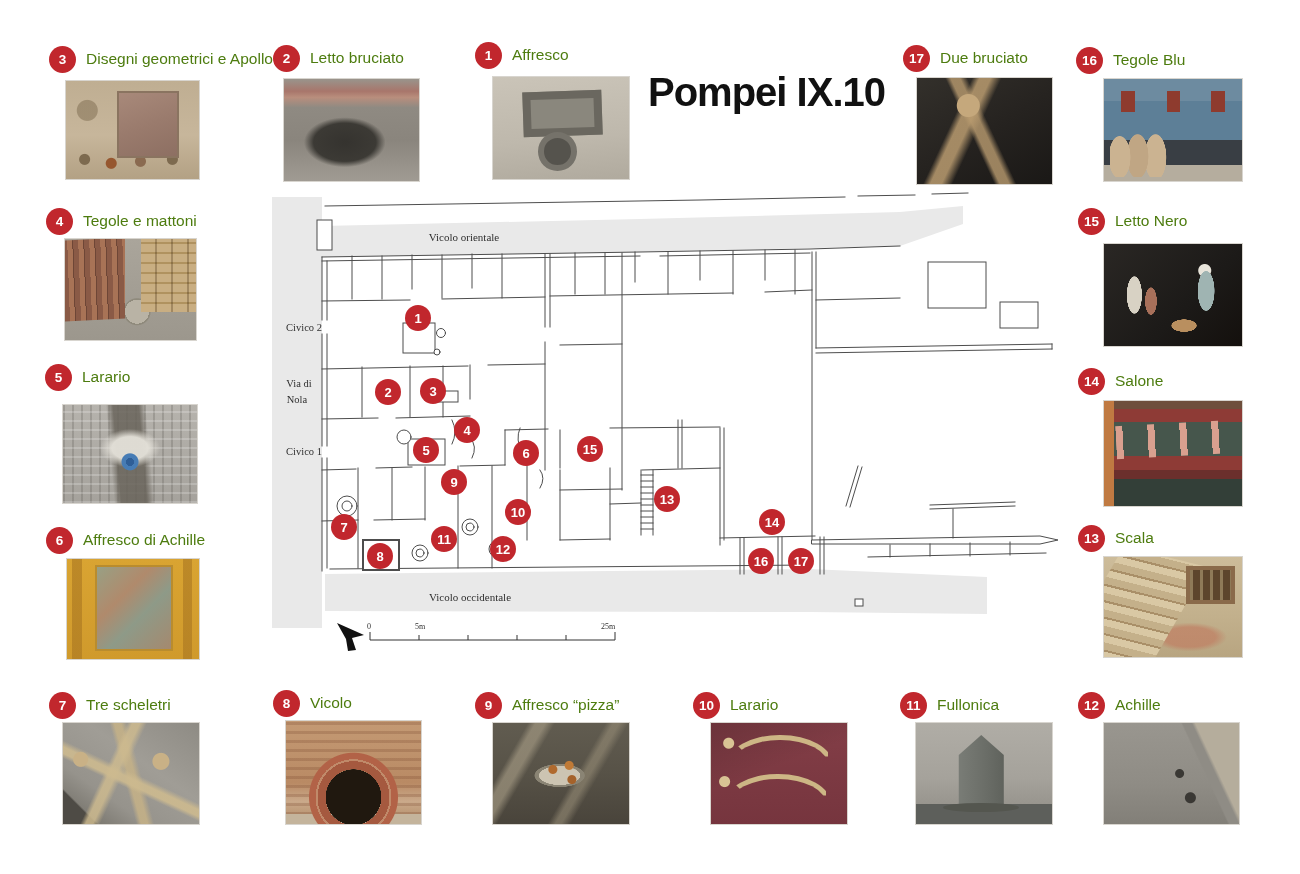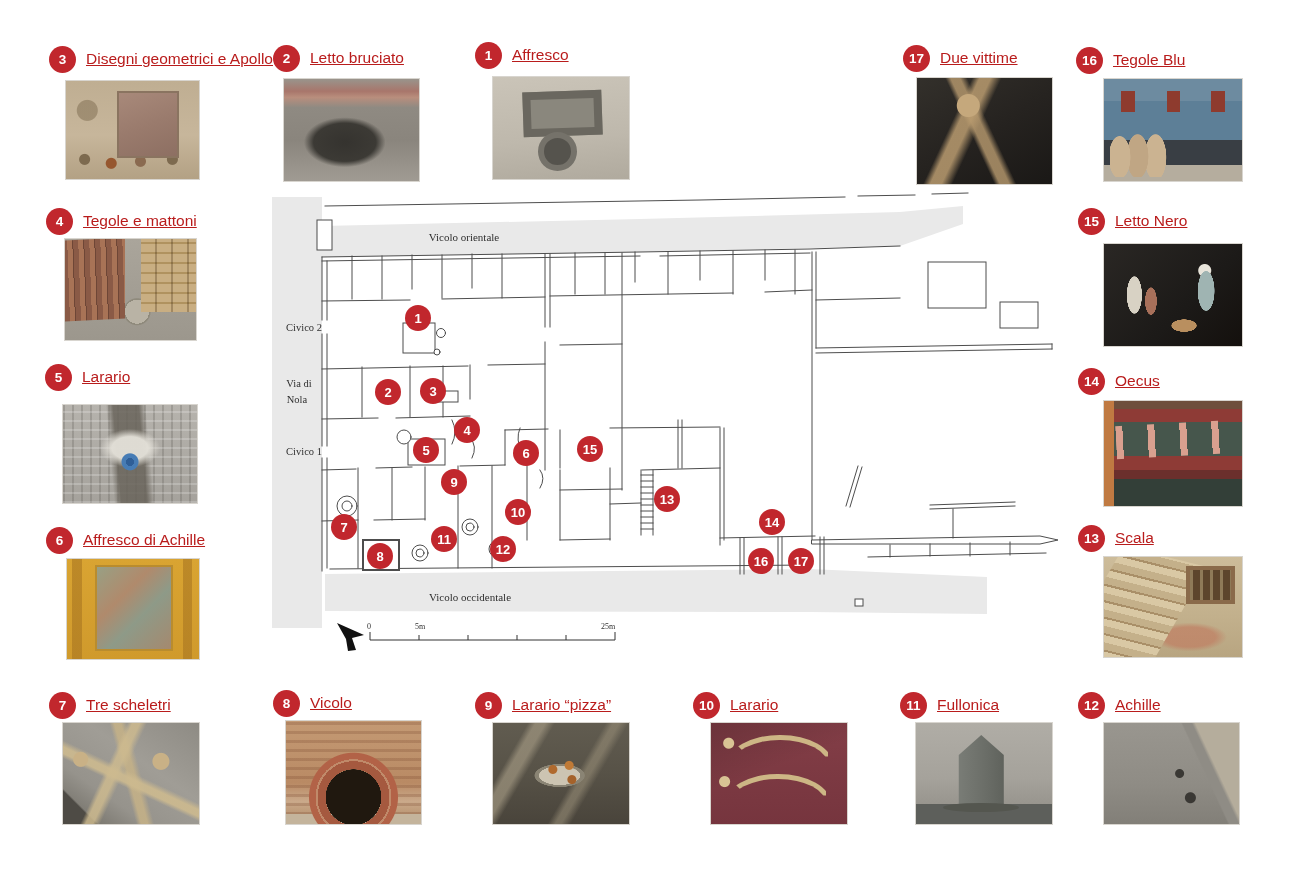--- a/index.html
+++ b/index.html
@@ -11,21 +11,21 @@
   .title{position:absolute;left:648px;top:70px;width:250px;
          font-size:40px;font-weight:800;color:#111;letter-spacing:-1px;
          font-family:"Liberation Sans",sans-serif;white-space:nowrap;}
 
   
   .legend-item{position:absolute;}
   .li-head{display:flex;align-items:center;gap:10px;height:28px;}
   .badge{width:27px;height:27px;border-radius:50%;background:#c1272d;color:#fff;
          display:flex;align-items:center;justify-content:center;
          font-size:13.5px;font-weight:bold;flex:0 0 auto;}
-  .li-label{font-size:15.5px;color:#b91c1c;white-space:nowrap;text-decoration:underline;}
+  .li-label{font-size:15.5px;color:#4d7c0f;white-space:nowrap;}
   .photo{position:relative;overflow:hidden;border:1px solid #d8d5cf;box-sizing:border-box;}
 
   
   .marker{position:absolute;width:26px;height:26px;border-radius:50%;background:#c1272d;
           color:#fff;display:flex;align-items:center;justify-content:center;
           font-size:13px;font-weight:bold;z-index:5;}
 
   
   .p-mosaic-apollo{background:
     radial-gradient(circle at 14% 80%, #7d6a4f 5px, rgba(0,0,0,0) 6px),
@@ -230,20 +230,21 @@
       <path d="M419,635 L419,640 M468,635 L468,640 M517,635 L517,640 M566,635 L566,640"></path>
     </g>
     <g text-anchor="middle" fill="#333">
       <text class="plan-label" x="369" y="629" font-size="8">0</text>
       <text class="plan-label" x="420" y="629" font-size="8">5m</text>
       <text class="plan-label" x="608" y="629" font-size="8">25m</text>
     </g>
     <polygon points="337,623 364,635 352,638 356,650 348,651 346,639" fill="#111"></polygon>
   </svg>
 
+  <div class="title">Pompei IX.10</div>
 
   <div class="marker" style="left:405px;top:305px">1</div>
   <div class="marker" style="left:375px;top:379px">2</div>
   <div class="marker" style="left:420px;top:378px">3</div>
   <div class="marker" style="left:454px;top:417px">4</div>
   <div class="marker" style="left:413px;top:437px">5</div>
   <div class="marker" style="left:513px;top:440px">6</div>
   <div class="marker" style="left:331px;top:514px">7</div>
   <div class="marker" style="left:367px;top:543px">8</div>
   <div class="marker" style="left:441px;top:469px">9</div>
@@ -276,21 +277,21 @@
     <div class="li-head">
         <div class="badge">1</div>
       <div class="li-label">Affresco</div>
       </div>
     <div class="photo p-fullonica" style="width:138px;height:104px;margin:7px 0 0 17px"></div>
   </div>
 
   <div class="legend-item" style="left:903px;top:44px">
     <div class="li-head">
         <div class="badge">17</div>
-      <div class="li-label">Due vittime</div>
+      <div class="li-label">Due bruciato</div>
       </div>
     <div class="photo p-two-victims" style="width:137px;height:108px;margin:5px 0 0 13px"></div>
   </div>
 
   <div class="legend-item" style="left:1076px;top:46px">
     <div class="li-head">
         <div class="badge">16</div>
       <div class="li-label">Tegole Blu</div>
       </div>
     <div class="photo p-blue-room" style="width:140px;height:104px;margin:4px 0 0 27px"></div>
@@ -324,21 +325,21 @@
     <div class="li-head">
         <div class="badge">15</div>
       <div class="li-label">Letto Nero</div>
       </div>
     <div class="photo p-black-salon" style="width:140px;height:104px;margin:8px 0 0 25px"></div>
   </div>
 
   <div class="legend-item" style="left:1078px;top:367px">
     <div class="li-head">
         <div class="badge">14</div>
-      <div class="li-label">Oecus</div>
+      <div class="li-label">Salone</div>
       </div>
     <div class="photo p-oecus" style="width:140px;height:107px;margin:5px 0 0 25px"></div>
   </div>
 
   <div class="legend-item" style="left:1078px;top:524px">
     <div class="li-head">
         <div class="badge">13</div>
       <div class="li-label">Scala</div>
       </div>
     <div class="photo p-staircase" style="width:140px;height:102px;margin:4px 0 0 25px"></div>
@@ -356,21 +357,21 @@
     <div class="li-head">
         <div class="badge">8</div>
       <div class="li-label">Vicolo</div>
       </div>
     <div class="photo p-oven" style="width:137px;height:105px;margin:3px 0 0 12px"></div>
   </div>
 
   <div class="legend-item" style="left:475px;top:691px">
     <div class="li-head">
         <div class="badge">9</div>
-      <div class="li-label">Larario “pizza”</div>
+      <div class="li-label">Affresco “pizza”</div>
       </div>
     <div class="photo p-pizza-fresco" style="width:138px;height:103px;margin:3px 0 0 17px"></div>
   </div>
 
   <div class="legend-item" style="left:693px;top:691px">
     <div class="li-head">
         <div class="badge">10</div>
       <div class="li-label">Larario</div>
       </div>
     <div class="photo p-lararium" style="width:138px;height:103px;margin:3px 0 0 17px"></div>

